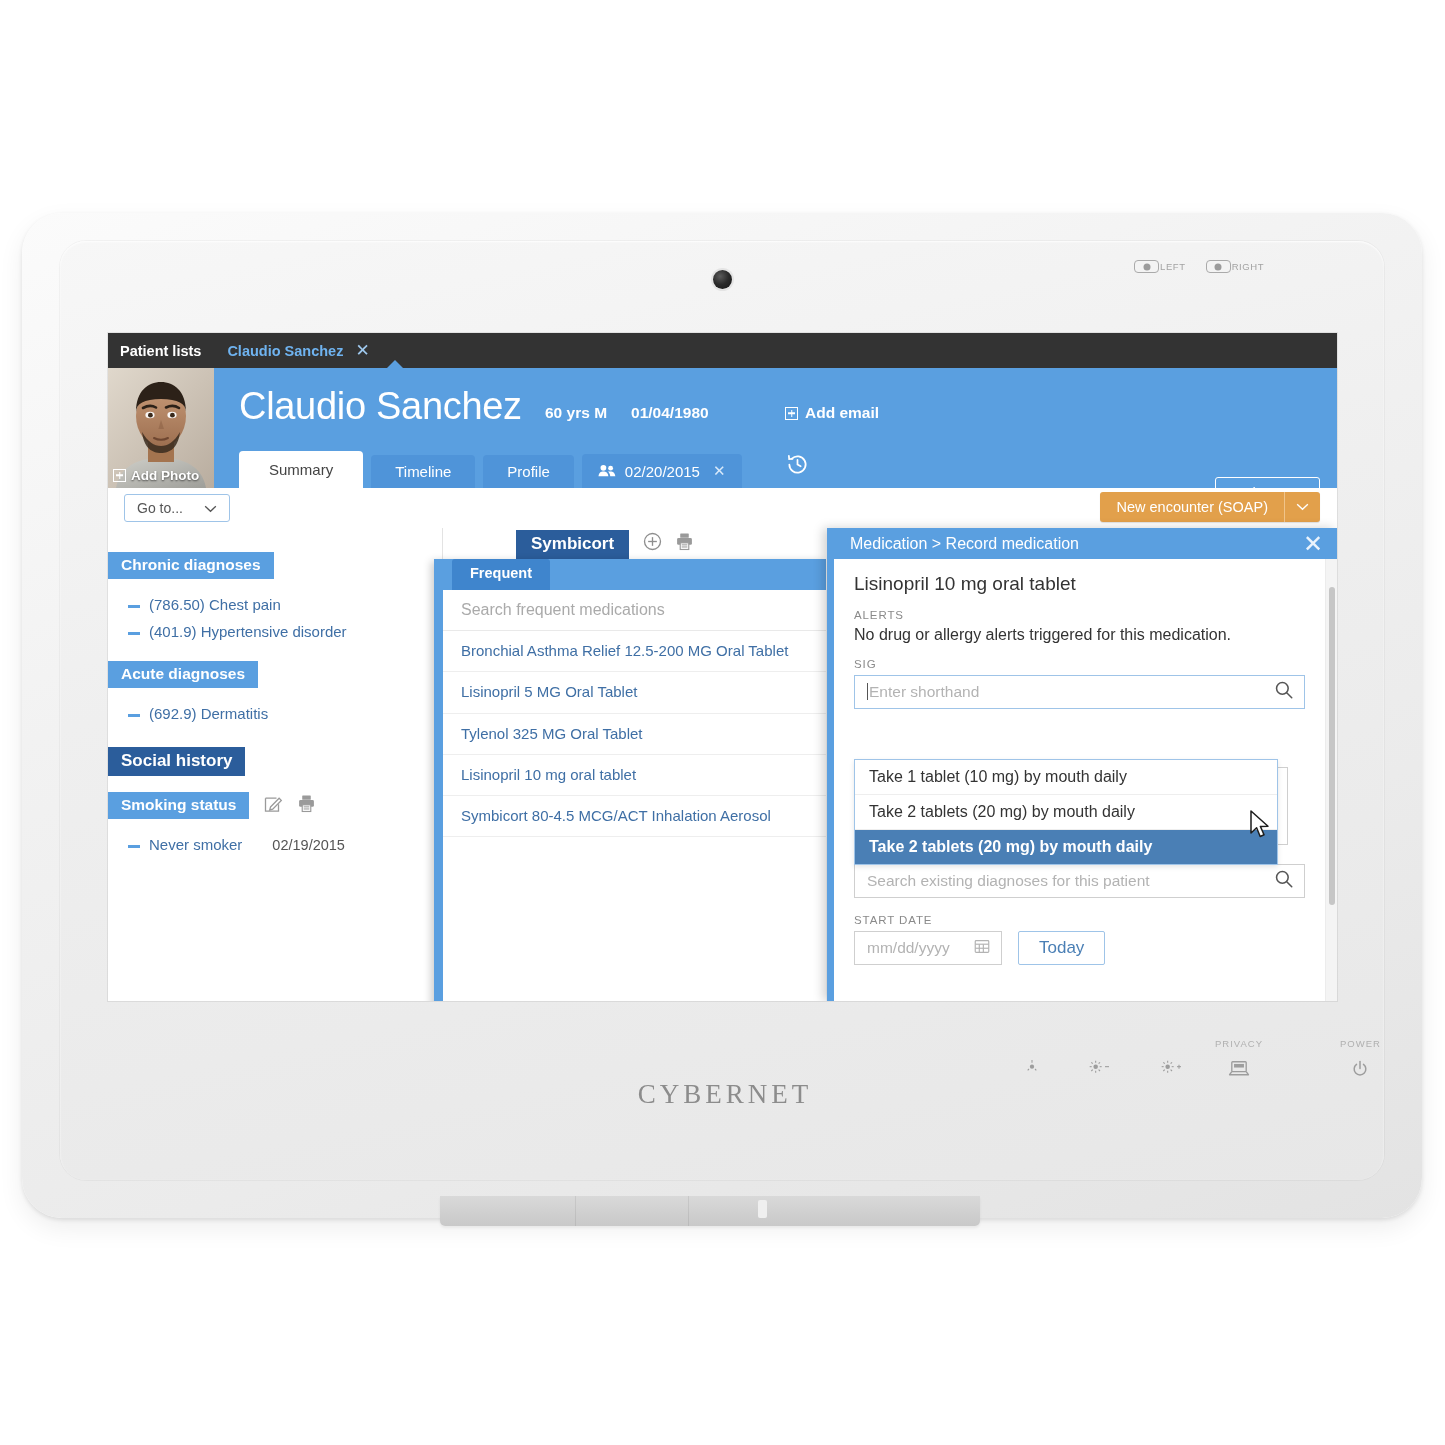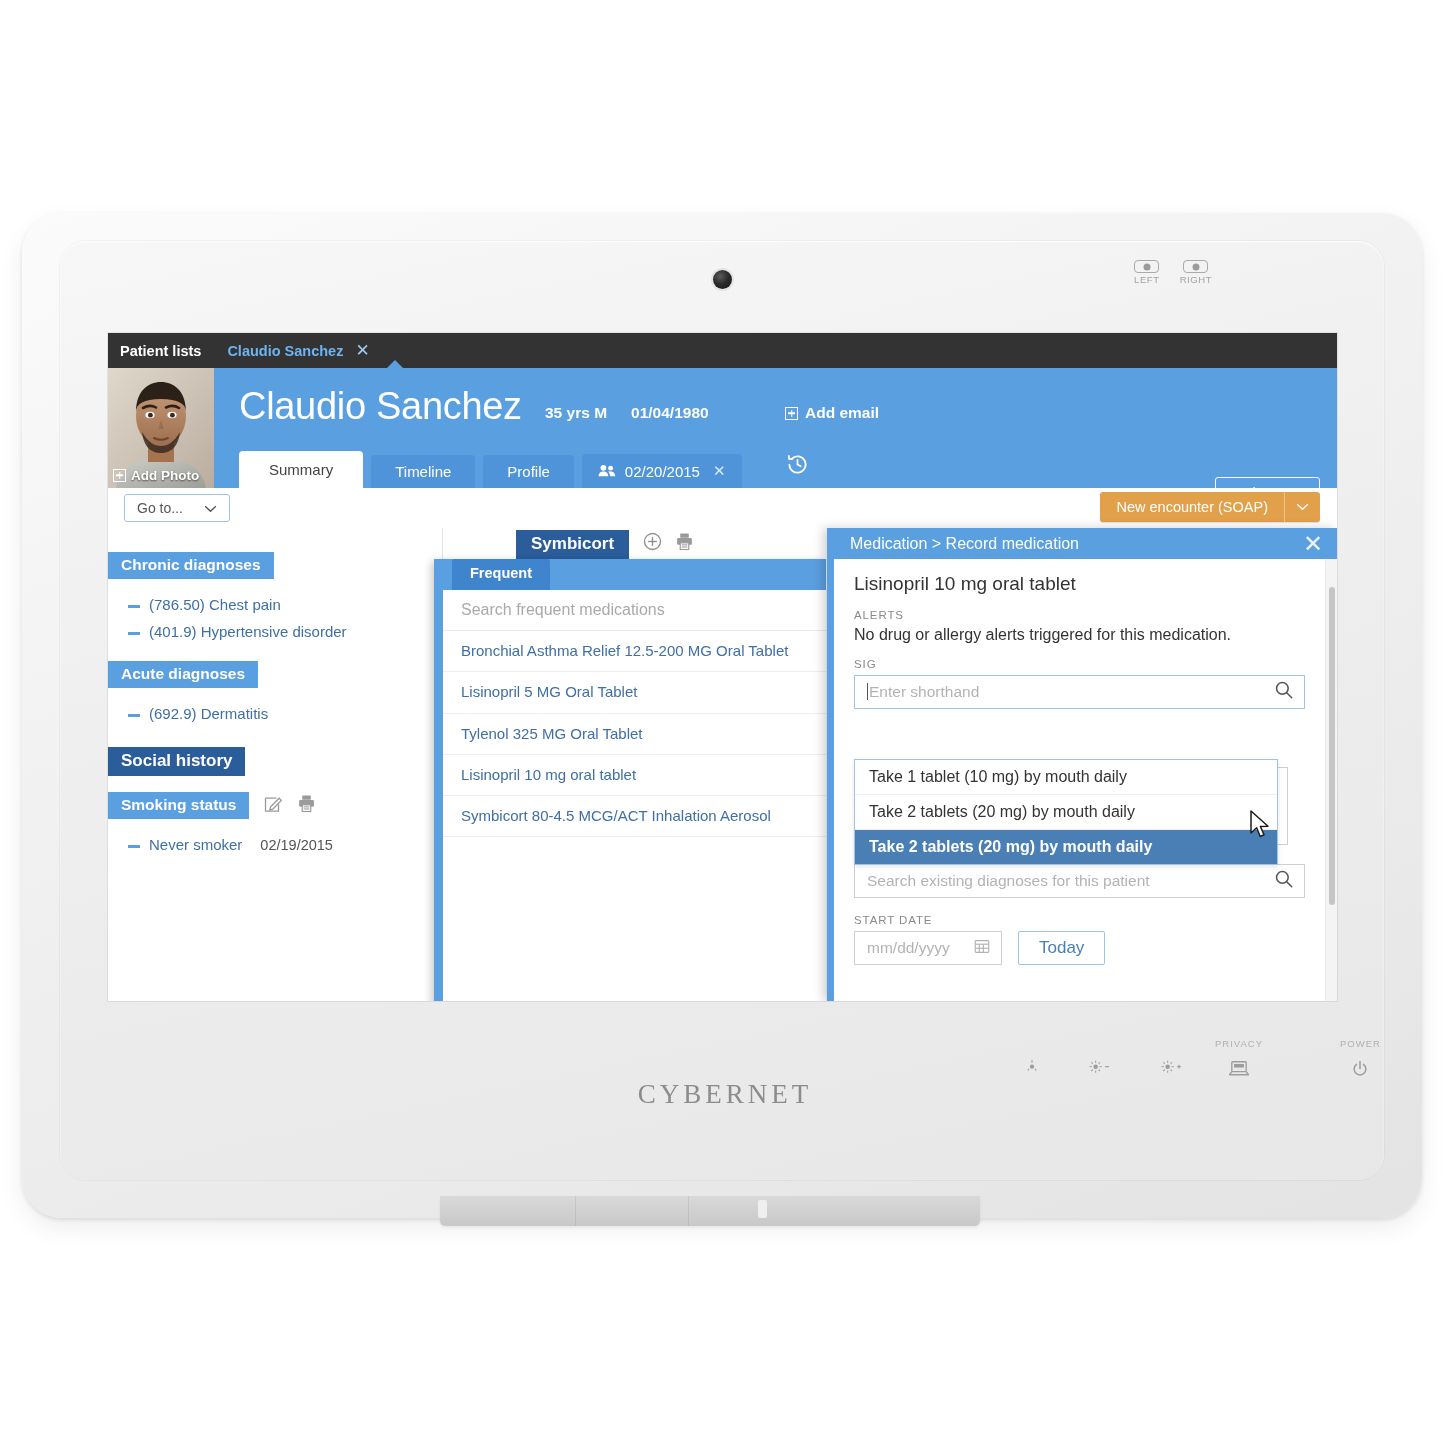--- a/index.html
+++ b/index.html
@@ -39,21 +39,21 @@
 
   .camera {
     position: absolute;
     left: 713px; top: 270px;
     width: 19px; height: 19px; border-radius: 50%;
     background: radial-gradient(circle at 38% 33%, #5a5a5a 0%, #2a2a2a 48%, #141414 100%);
     box-shadow: 0 0 0 2px #e4e4e4;
   }
 
   .indicators { position: absolute; left: 1134px; top: 260px; display: flex; gap: 20px; }
-  .ind { display: flex; flex-direction: column; align-items: center; gap: 1px; }
+  .ind { display: flex; flex-direction: row; align-items: center; gap: 1px; }
   .ind-glyph {
     width: 25px; height: 13px; border: 1.6px solid #aaa; border-radius: 4px;
     position: relative; background: #f3f3f3;
   }
   .ind-glyph::after {
     content: ""; position: absolute; left: 50%; top: 50%;
     transform: translate(-50%,-50%);
     width: 7px; height: 7px; border-radius: 50%; background: #9b9b9b;
   }
   .ind-label { font-size: 9.5px; color: #a3a3a3; letter-spacing: 0.6px; }
@@ -169,21 +169,21 @@
 
   
   .col-diag { width: 335px; border-right: 1px solid #e3e3e3; }
   .sec-head {
     display: inline-block; background: #5a9fe0; color: #ffffff; font-weight: bold;
     font-size: 15.5px; padding: 4px 13px 5px 13px; margin-left: 0;
   }
   .sec-head.dark { background: #2b5d9b; font-size: 17px; }
   .dash { display:inline-block; width:12px; height:3px; background:#5a9fe0; margin-right: 9px; vertical-align: middle; }
   .dx-item { font-size: 15px; color: #3f6fa5; padding: 5px 0 5px 20px; }
-  .dx-date { color: #555555; margin-left: 18px; font-size: 14.5px; }
+  .dx-date { color: #555555; margin-left: 30px; font-size: 14.5px; }
 
   
   .col-allergy { width: 383px; position: relative; background:#ffffff; }
 
   
   .freq-panel {
     position: absolute; left: -9px; top: 31px; width: 392px; bottom: -195px;
     background: #5a9fe0;
     box-shadow: -3px 2px 8px rgba(0,0,0,0.20);
   }
@@ -402,21 +402,21 @@
       </svg>
       <div class="photo-overlay">
         <span class="plus-box"></span>
         <span>Add Photo</span>
       </div>
     </div>
 
     <div class="banner-name">Claudio Sanchez</div>
 
     <div class="banner-meta">
-      <span>35 yrs M</span>
+      <span>60 yrs M</span>
       <span>01/04/1980</span>
     </div>
 
     <div class="add-email">
       <span class="plus-box"></span>
       <span>Add email</span>
     </div>
 
     <div class="actions-btn">
       <span>Actions</span>

